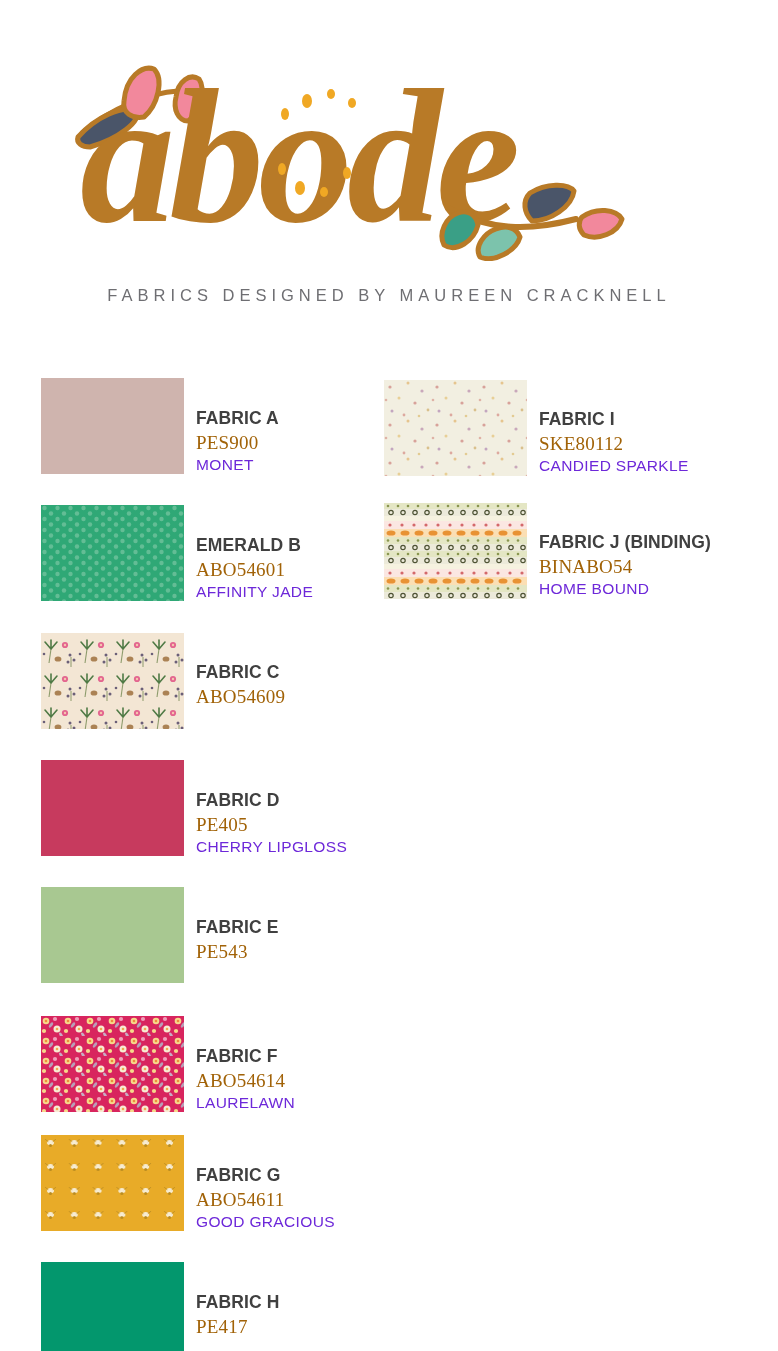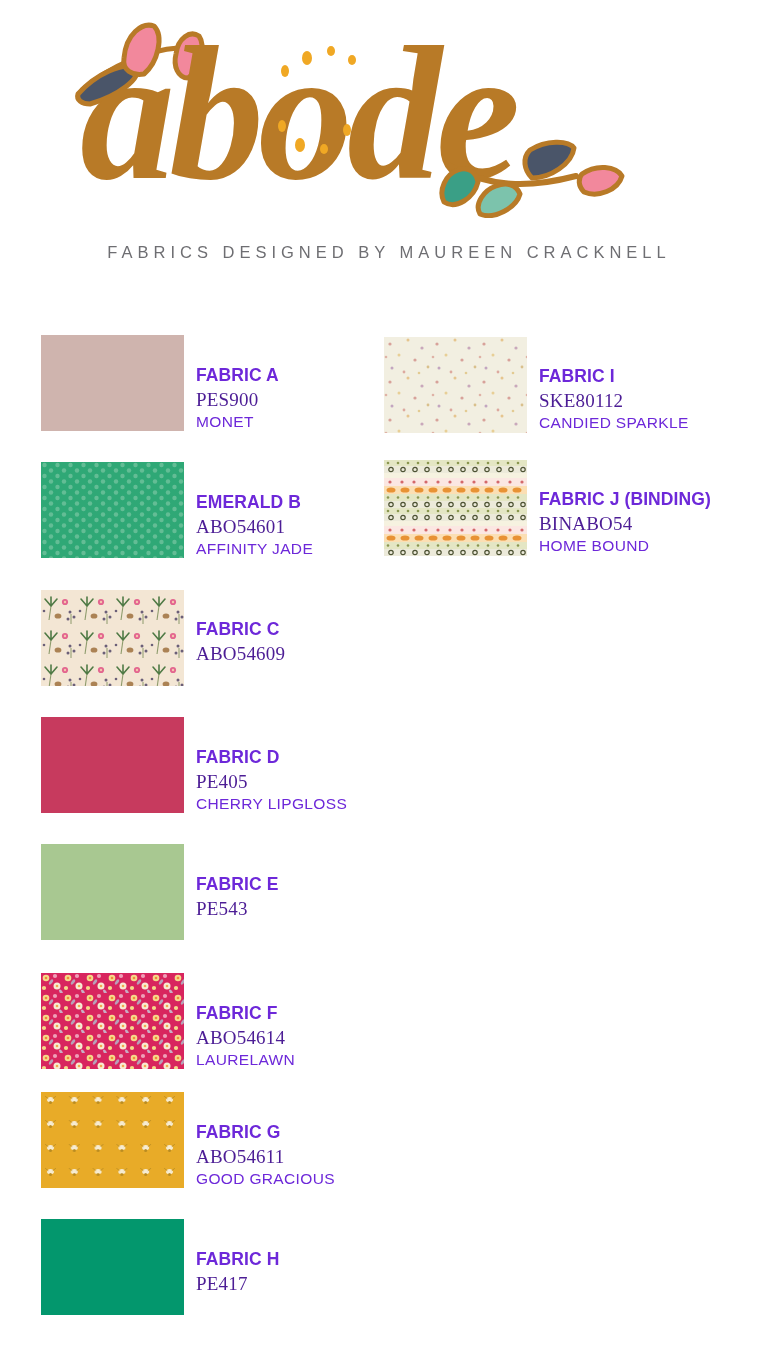--- a/index.html
+++ b/index.html
@@ -2,21 +2,21 @@
 <html><head>
 <meta charset="utf-8">
 <style>
   * { margin:0; padding:0; box-sizing:border-box; }
   html, body {
     width:778px; height:1351px;
     background:#ffffff;
     font-family:"Liberation Sans", sans-serif;
     overflow:hidden;
   }
-  .page { position:relative; width:778px; height:1227px; background:#fff; }
+  .page { position:relative; width:778px; height:1227px; background:#fff;margin-top:43px; }
 
   
   .header { position:relative; width:778px; height:300px; }
   .logo-wrap { position:absolute; left:60px; top:18px; width:600px; height:200px; }
   .logo-wrap svg { display:block; width:600px; height:200px; }
 
   .tagline {
     position:absolute; left:0; top:243px; width:778px;
     text-align:center;
     font-size:16.5px;
@@ -30,26 +30,26 @@
   .fabrics { position:absolute; left:0; top:326px; width:778px; height:1025px; }
 
   .fabric-item { position:absolute; }
   .swatch {
     position:absolute; left:0; top:0;
     width:143px; height:96px;
     border:0;
   }
   .labels { position:absolute; left:155px; top:0; width:300px; }
   .lbl-code {
-    font-size:17.5px; font-weight:bold; color:#6d28d9;
+    font-size:17.5px; font-weight:bold; color:#404040;
     letter-spacing:0.1px; white-space:nowrap; line-height:1.15;
   }
   .lbl-sku {
     font-family:"Liberation Serif", serif;
-    font-size:19px; color:#4c1d95; letter-spacing:0.2px;
+    font-size:19px; color:#a16207; letter-spacing:0.2px;
     white-space:nowrap; line-height:1.25; margin-top:3px;
   }
   .lbl-name {
     font-size:15.5px; color:#6d28d9; letter-spacing:0.35px;
     white-space:nowrap; line-height:1.2; margin-top:1px;
   }
 
   
   .col-left  { left:41px; }
   .col-right { left:384px; }

